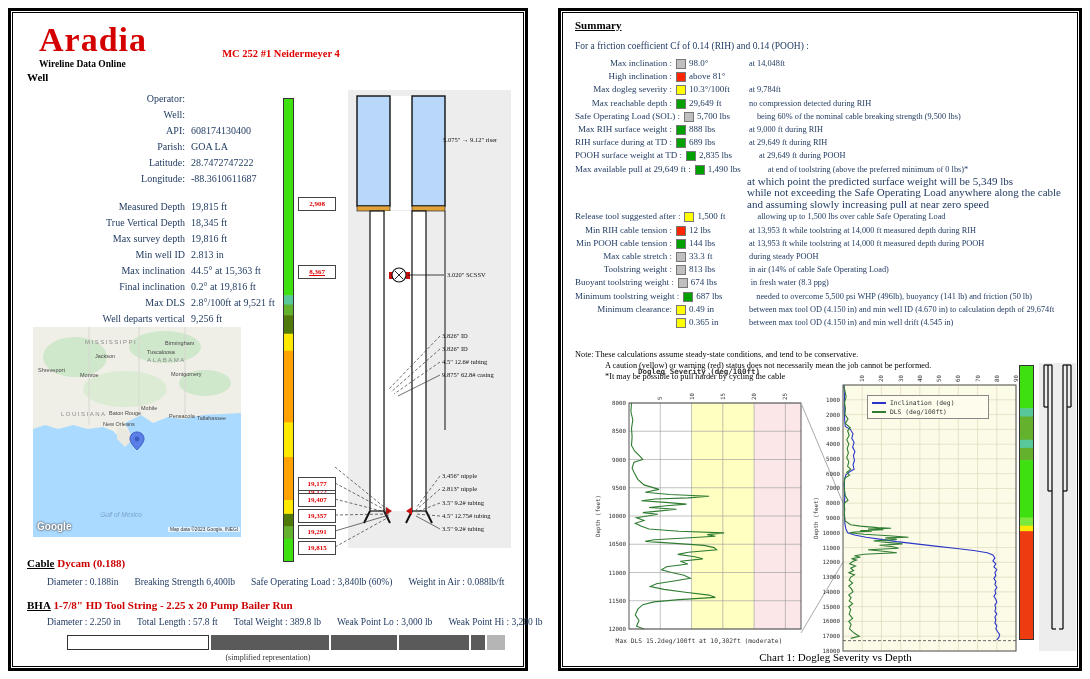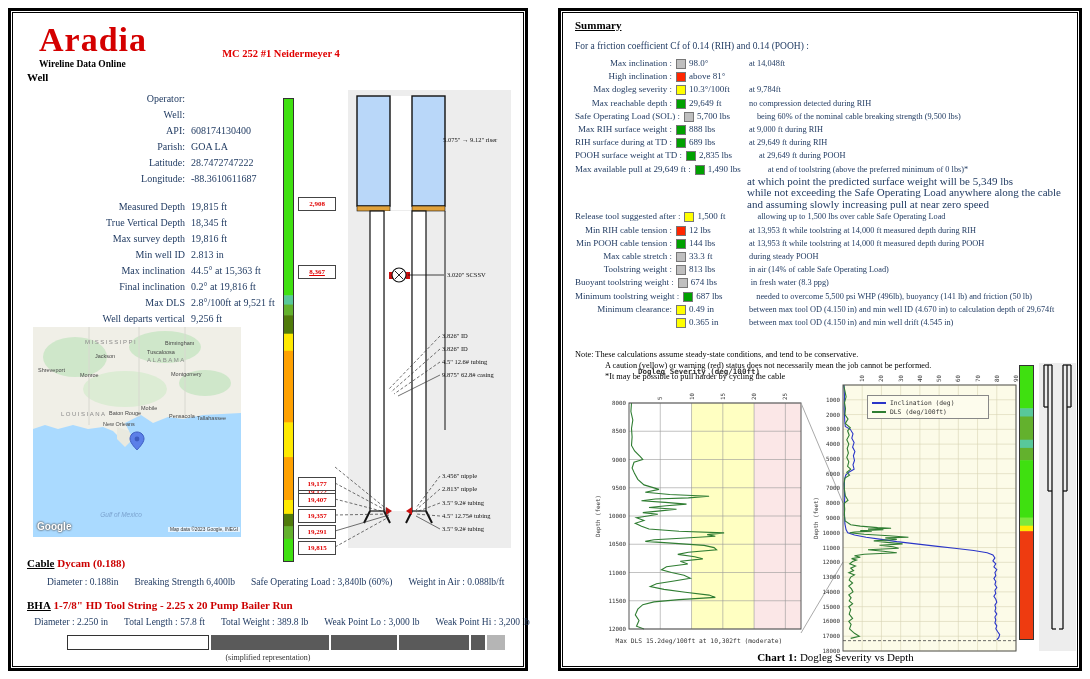--- a/index.html
+++ b/index.html
@@ -54,21 +54,21 @@
   .notes .ind{padding-left:30px;}
   .chartbox{font-family:"DejaVu Sans Mono",monospace;}
   .c-title{text-align:center;font-size:7.5px;font-weight:bold;color:#333;height:10px;}
   .c-cap{text-align:center;font-size:6.3px;color:#333;}
   .legend{position:absolute;left:56px;top:34px;width:112px;border:1px solid #888;background:#fdfced;
           font-family:"DejaVu Sans Mono",monospace;font-size:6.3px;color:#333;padding:2px 4px;z-index:4;}
   .legend .li{display:flex;align-items:center;line-height:9px;}
   .legend .sw{display:inline-block;width:14px;height:2px;margin-right:4px;}
   .chart1cap{margin-top:2px;}
   .p2cap{left:60px;top:640px;width:400px;text-align:center;font-size:11px;color:#000;}
-  .p2cap b{font-weight:bold;padding-left:29px;}
+  .p2cap b{font-weight:normal;padding-left:29px;}
   svg{display:block;}
 </style>
 </head>
 <body>
 
 <div class="page" id="page1">
   <div class="abs logo">Aradia</div>
   <div class="abs logo-sub">Wireline Data Online</div>
   <div class="abs doc-sub">MC 252 #1 Neidermeyer 4</div>
   <div class="abs sec-h" style="left:16px;top:60px;">Well</div>
@@ -259,21 +259,21 @@
     <span>Diameter : 0.188in</span>
     <span>Breaking Strength 6,400lb</span>
     <span>Safe Operating Load : 3,840lb (60%)</span>
     <span>Weight in Air : 0.088lb/ft</span>
   </div>
 
   <div class="abs cable-h" style="top:588px;">
     <span class="u">BHA</span>
     <span class="red">1-7/8" HD Tool String - 2.25 x 20 Pump Bailer Run</span>
   </div>
-  <div class="abs specs" style="top:606px;justify-content:center;">
+  <div class="abs specs" style="top:606px;">
     <span>Diameter : 2.250 in</span>
     <span>Total Length : 57.8 ft</span>
     <span>Total Weight : 389.8 lb</span>
     <span>Weak Point Lo : 3,000 lb</span>
     <span>Weak Point Hi : 3,200 lb</span>
   </div>
   <div class="abs toolbar">
     <div class="seg" style="width:140px;background:#fff;border:1px solid #333;"></div>
     <div class="seg" style="width:118px;background:#5a5a5a;"></div>
     <div class="seg" style="width:66px;background:#5a5a5a;"></div>

